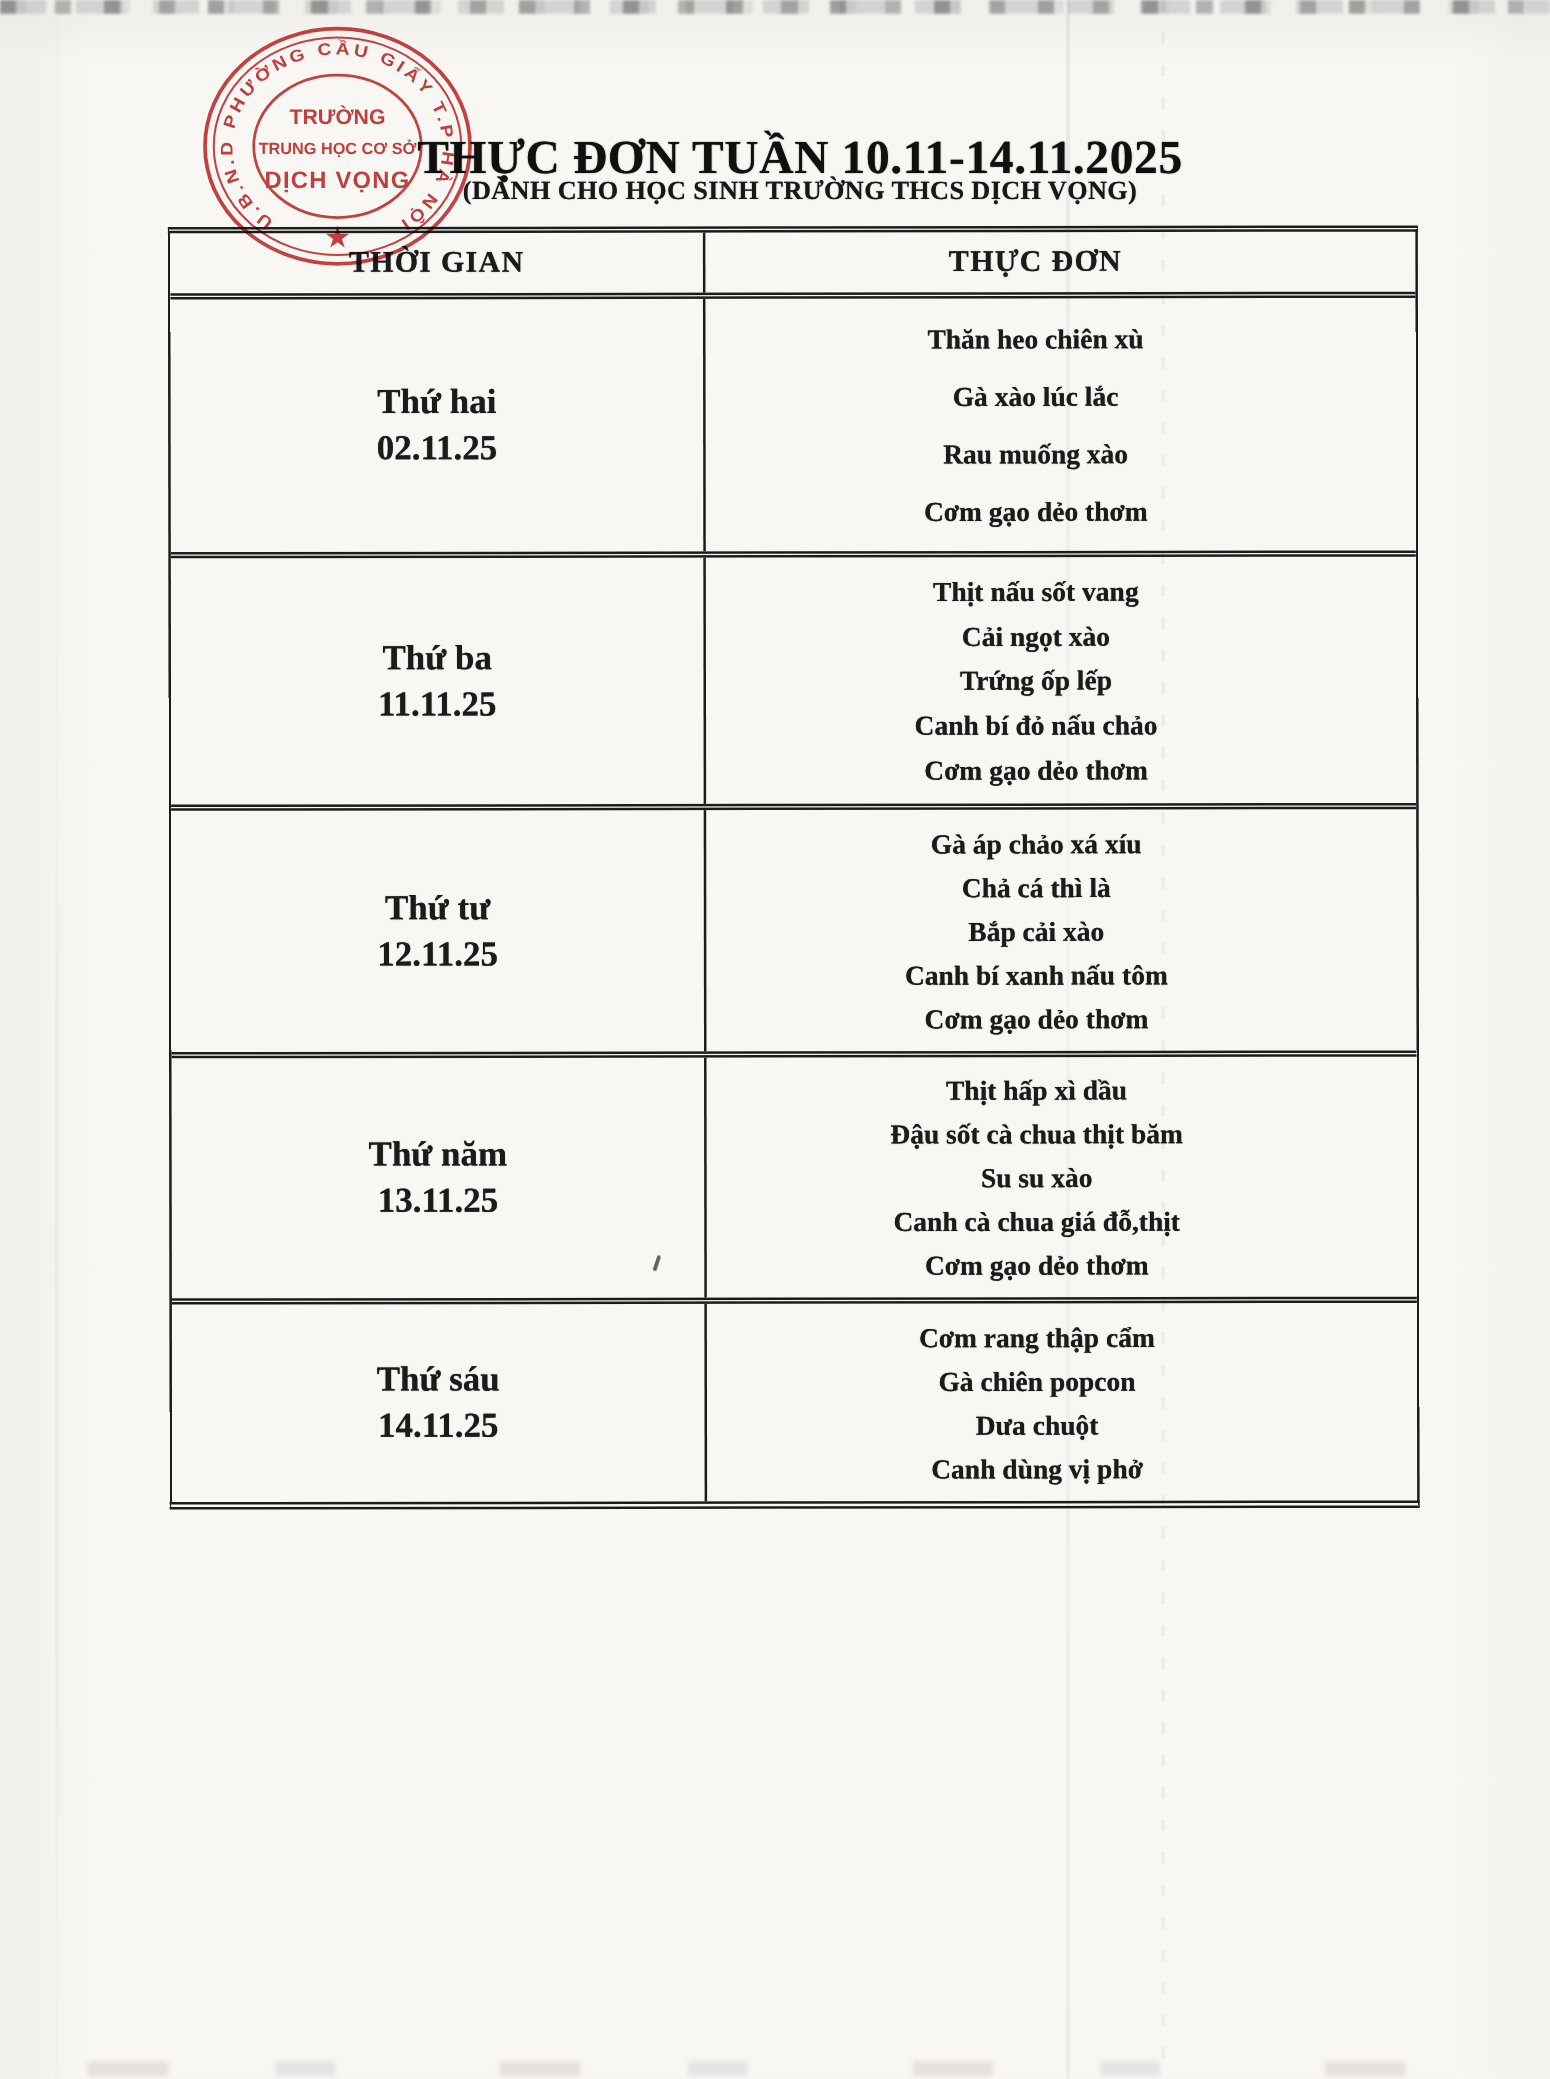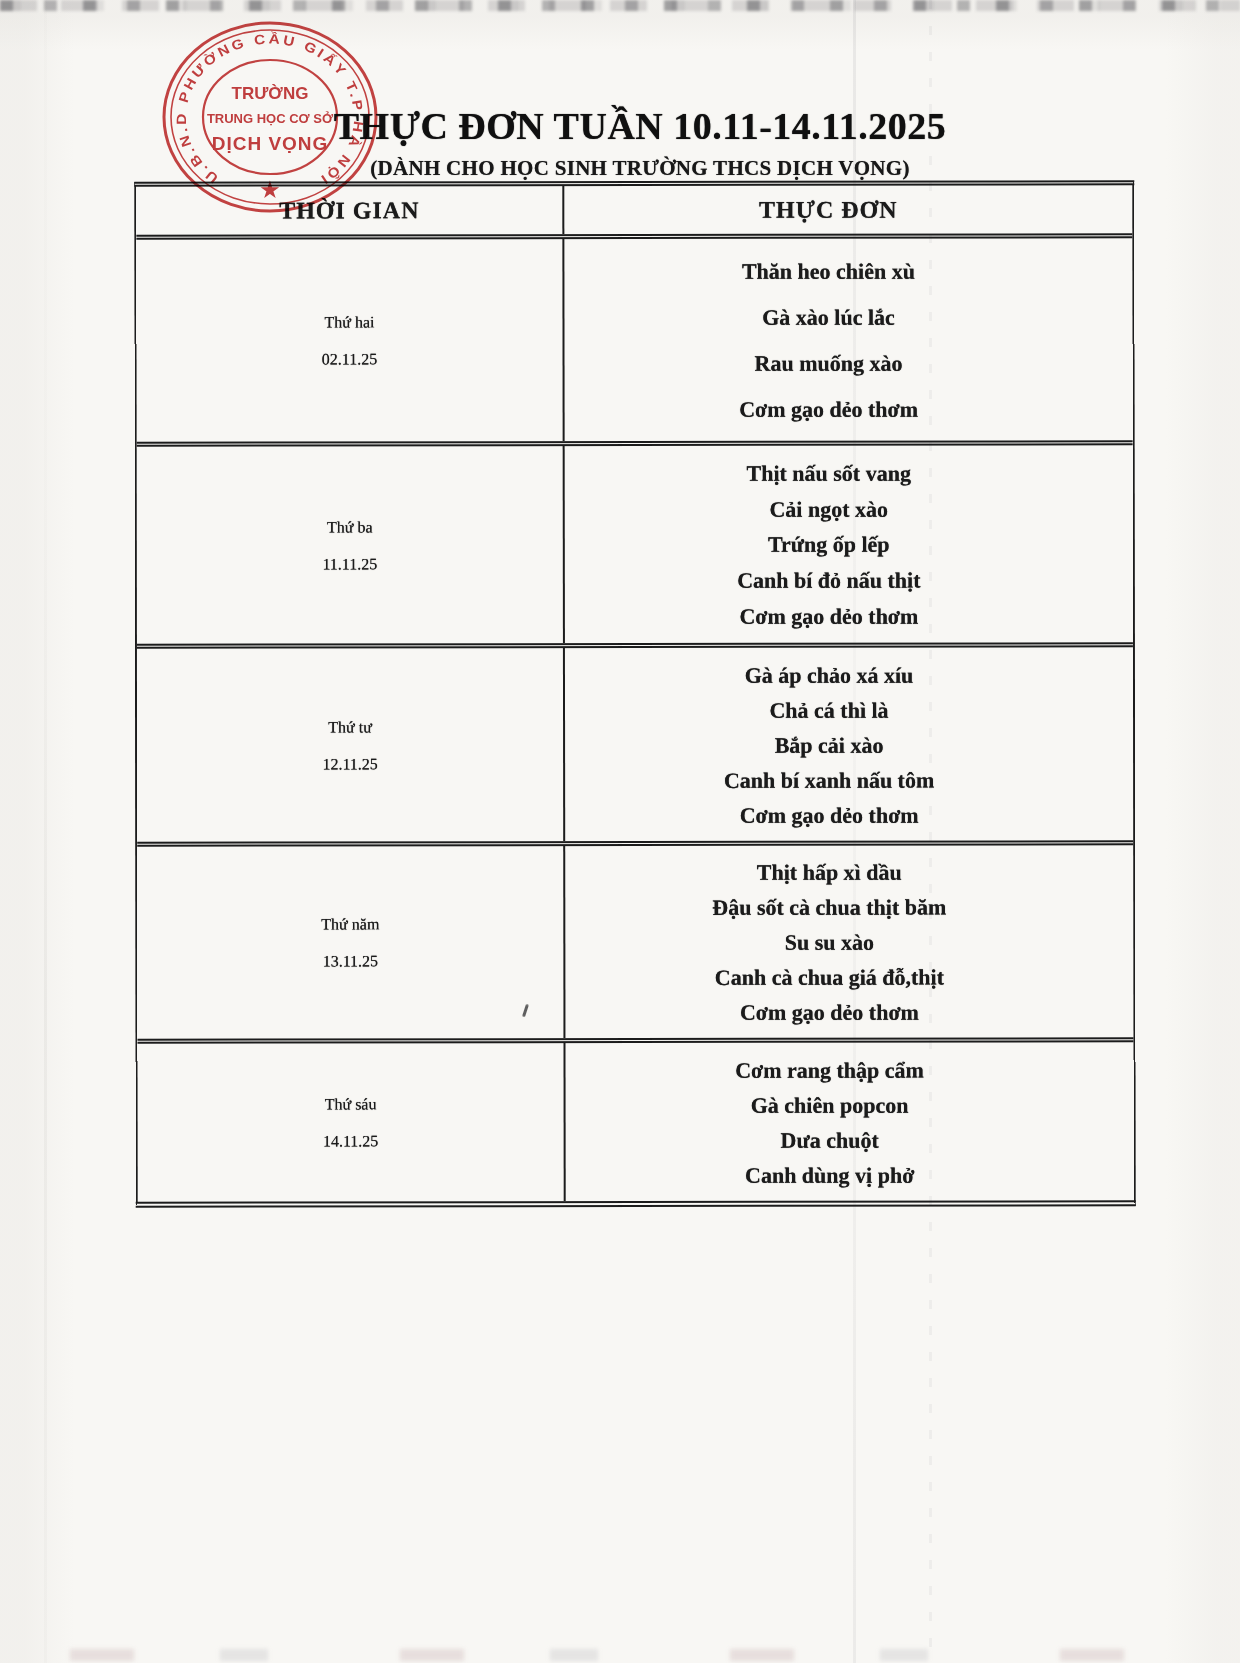--- a/index.html
+++ b/index.html
@@ -40,21 +40,21 @@
     filter:blur(.4px); opacity:.8;
   }
 
   .title{
     position:absolute; top:104px; left:315px; width:650px;
     text-align:center; font-size:38px; font-weight:700; letter-spacing:.5px;
     color:#101010; text-shadow:0 0 1px rgba(10,10,10,.8);
     z-index:2; white-space:nowrap;
   }
   .subtitle{
-    position:absolute; top:156px; left:315px; width:650px;
+    position:absolute; top:140px; left:315px; width:650px;
     text-align:center; font-size:21px; font-weight:700; letter-spacing:.3px;
     color:#181818; text-shadow:0 0 .8px rgba(20,20,20,.75);
     z-index:2; white-space:nowrap;
   }
 
   
   .stamp{
     position:absolute; left:157px; top:16px; width:226px; height:202px;
     z-index:3; mix-blend-mode:multiply; filter:blur(.4px); opacity:.92;
   }
@@ -85,21 +85,21 @@
   .thead{ height:53px; }
   .c-left{ width:428px; border-right:2px solid #1c1c1c;
     display:flex; flex-direction:column; align-items:center; justify-content:center; }
   .c-right{ flex:1; display:flex; flex-direction:column; justify-content:space-around;
     text-align:center; padding:10px 40px 8px 0; }
   .th{ font-size:24px; font-weight:700; letter-spacing:1px;
     text-shadow:0 0 .8px rgba(15,15,15,.8); }
   .thead .c-right{ align-items:center; justify-content:center; padding-top:0; padding-bottom:0; }
   .r1{ height:207px; } .r2{ height:202px; } .r3{ height:198px; }
   .r4{ height:197px; } .r5{ height:158px; }
-  .day, .date{ font-size:16px; font-weight:400; line-height:37px;
+  .day, .date{ font-size:28px; font-weight:700; line-height:37px;
     text-shadow:0 0 .7px rgba(20,20,20,.85); }
   .dish{ font-size:22px; font-weight:700; line-height:30px;
     text-shadow:0 0 .7px rgba(20,20,20,.85); }
 </style>
 </head>
 <body>
 
 <div class="page">
 
   <div class="top-artifact"></div>
@@ -150,21 +150,21 @@
 
     <div class="trow r2">
       <div class="c-left">
         <div class="day">Thứ ba</div>
         <div class="date">11.11.25</div>
       </div>
       <div class="c-right">
         <div class="dish">Thịt nấu sốt vang</div>
         <div class="dish">Cải ngọt xào</div>
         <div class="dish">Trứng ốp lếp</div>
-        <div class="dish">Canh bí đỏ nấu thịt</div>
+        <div class="dish">Canh bí đỏ nấu chảo</div>
         <div class="dish">Cơm gạo dẻo thơm</div>
       </div>
     </div>
 
     <div class="trow r3">
       <div class="c-left">
         <div class="day">Thứ tư</div>
         <div class="date">12.11.25</div>
       </div>
       <div class="c-right">

